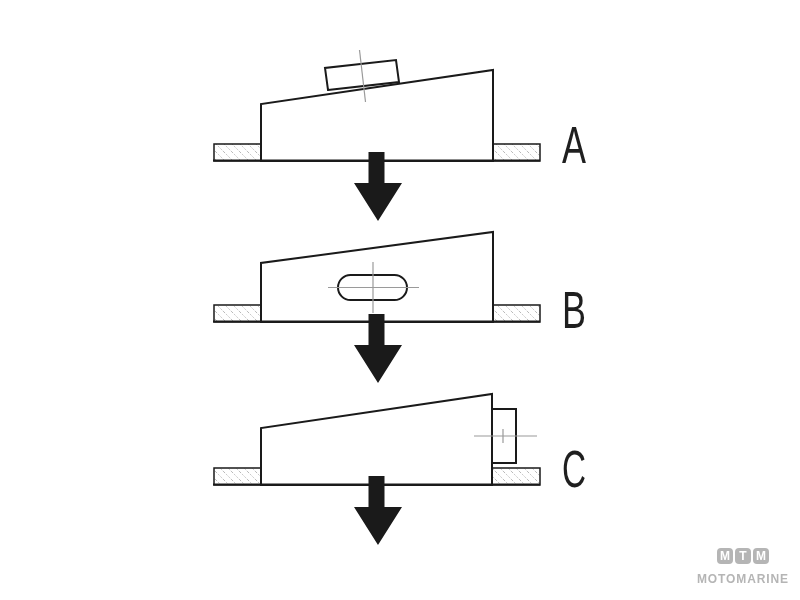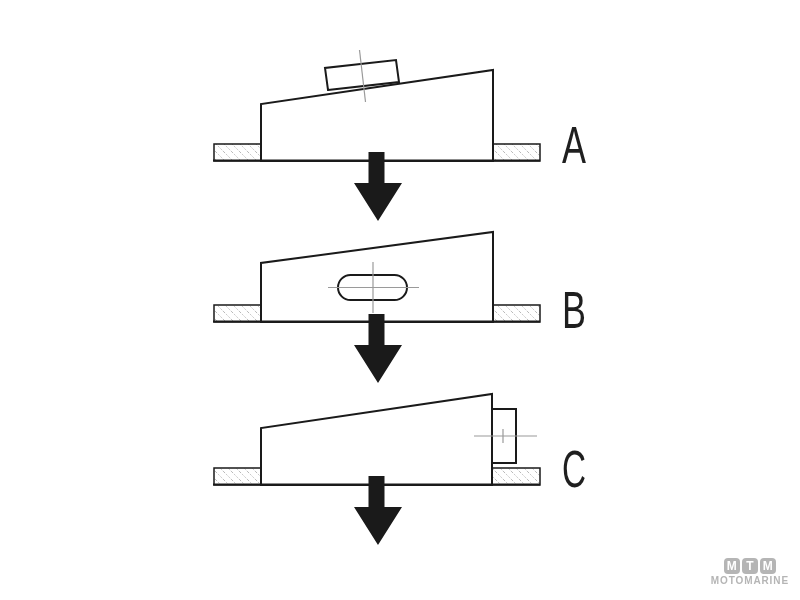--- a/index.html
+++ b/index.html
@@ -30,23 +30,23 @@
     background: #b5b5b5;
     border-radius: 4px;
     color: #ffffff;
     font-size: 12px;
     font-weight: bold;
     line-height: 16px;
     text-align: center;
     display: inline-block;
   }
   .logo-subtitle {
-    margin-top: 1px;
+    margin-top: 8px;
     color: #b5b5b5;
-    font-size: 10px;
+    font-size: 12px;
     font-weight: bold;
     letter-spacing: 0.9px;
     white-space: nowrap;
   }
 </style>
 </head>
 <body>
 
 <div class="page">
 

